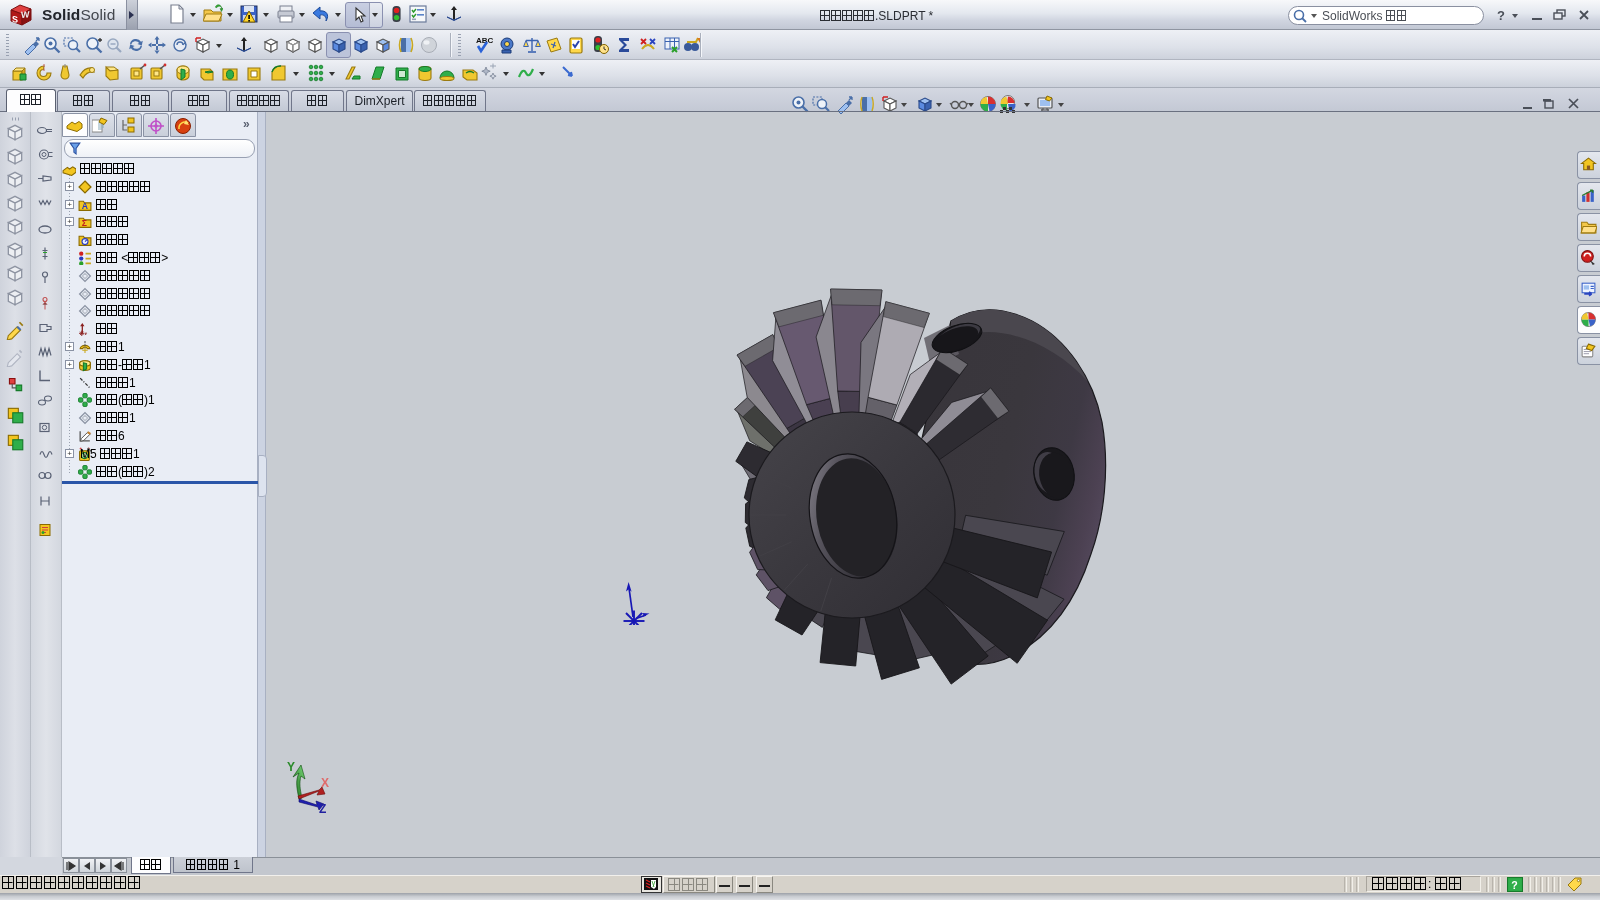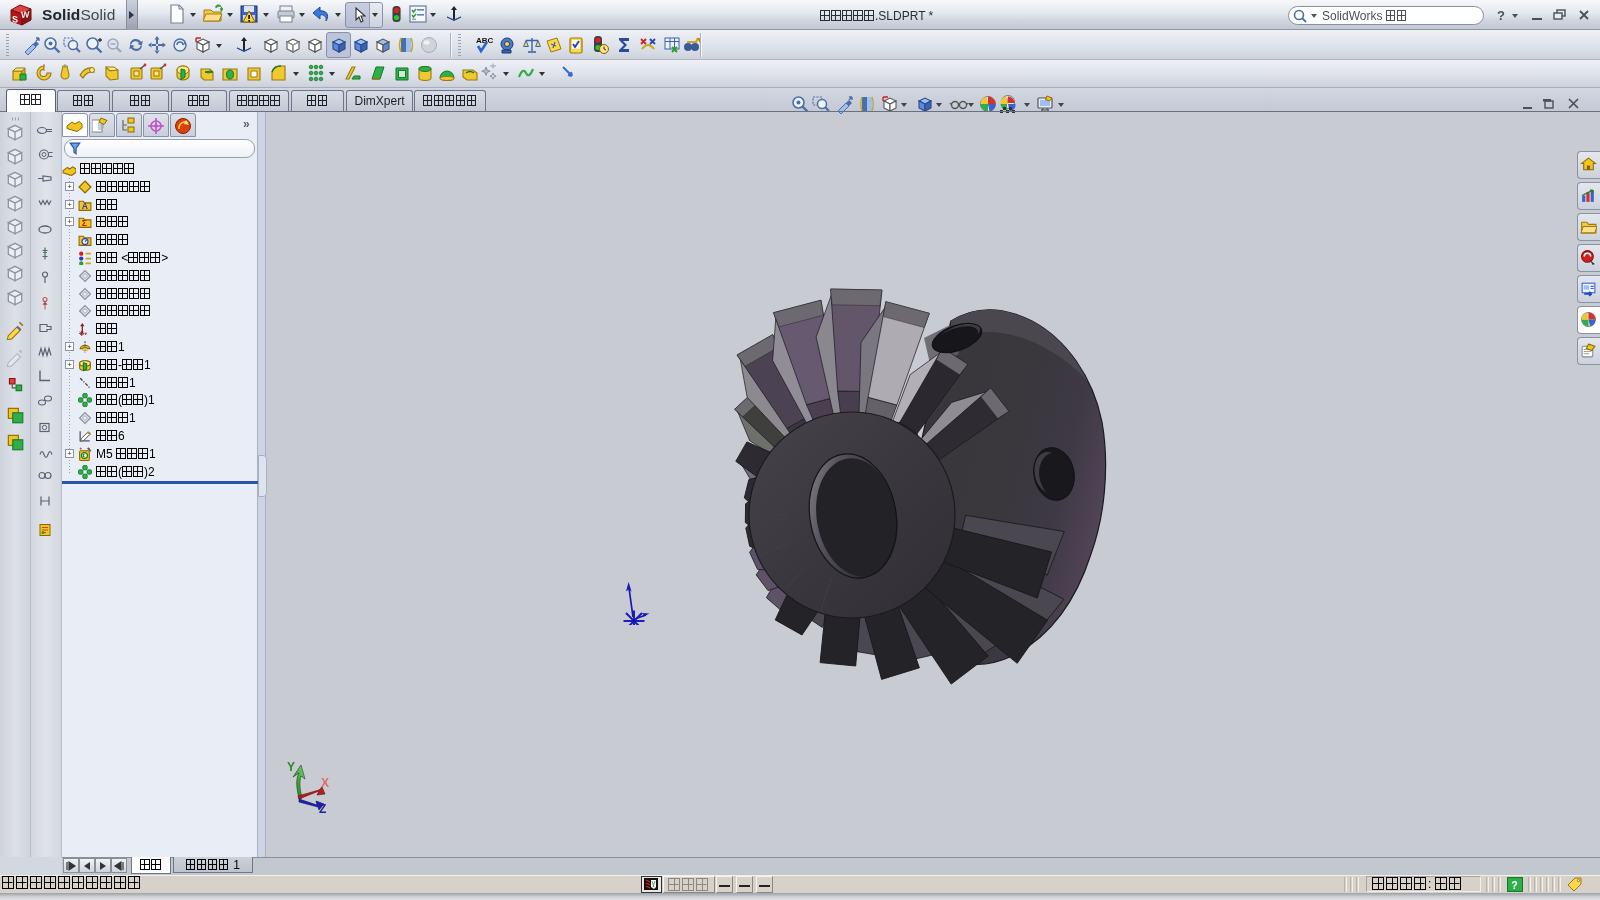--- a/index.html
+++ b/index.html
@@ -601,21 +601,21 @@
   </svg>
 <div class="abs cn txt" style="left:96px;top:429.00000000000017px"><span><i class="g"></i><i class="g"></i>6</span></div>
 <div class="abs" style="left:65px;top:448.8000000000002px;width:9px;height:9px;background:#fff;border:1px solid #8a92a4;font-size:8px;line-height:7px;text-align:center;color:#333">+</div>
 <svg style="position:absolute;left:78px;top:446.8000000000002px" width="14" height="14" viewBox="0 0 13 13">
     <rect x="1.5" y="3.5" width="9" height="9" rx="1" fill="#f2c520" stroke="#8a6a00"></rect>
     <circle cx="6" cy="8" r="2.8" fill="#e8f0d0" stroke="#157a2a"></circle>
     <path d="M6,6.8 a1.2,1.2 0 1 0 0,2.4" stroke="#157a2a" fill="none"></path>
     <path d="M1.5,1.5 h2 m-1,-1 v2 M9,1.5 h2 m-1,-1 v2" stroke="#d04040" stroke-width="0.8"></path>
     <path d="M9,1 l3,3" stroke="#555" stroke-width="1.4"></path>
   </svg>
-<div class="abs cn txt" style="left:96px;top:446.8000000000002px"><span>M5 <i class="g"></i><i class="g"></i><i class="g"></i>1</span></div>
+<div class="abs cn txt" style="left:80px;top:446.8000000000002px"><span>M5 <i class="g"></i><i class="g"></i><i class="g"></i>1</span></div>
 <svg style="position:absolute;left:78px;top:464.6000000000002px" width="14" height="14" viewBox="0 0 13 13">
     <g fill="#2fae4a" stroke="#157a2a" stroke-width="0.8">
       <rect x="4.5" y="0.5" width="4" height="4" rx="1"></rect>
       <rect x="4.5" y="8.5" width="4" height="4" rx="1"></rect>
       <rect x="0.5" y="4.5" width="4" height="4" rx="1"></rect>
       <rect x="8.5" y="4.5" width="4" height="4" rx="1"></rect>
     </g>
   </svg>
 <div class="abs cn txt" style="left:96px;top:464.6000000000002px"><span><i class="g"></i><i class="g"></i>(<i class="g"></i><i class="g"></i>)2</span></div>
 <div class="abs" style="left:62px;top:481px;width:196px;height:2.5px;background:#2a55a8"></div>

